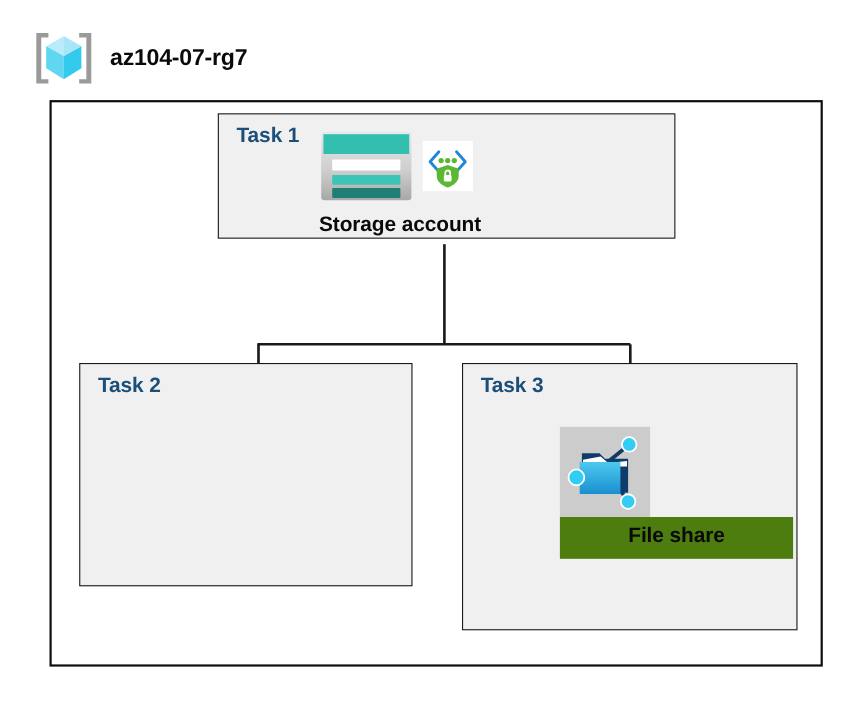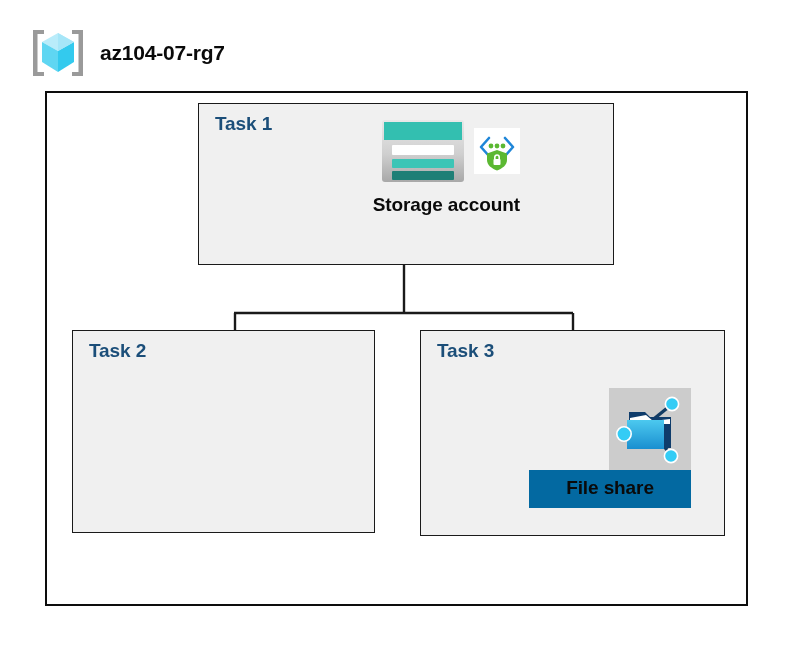--- a/index.html
+++ b/index.html
@@ -60,40 +60,40 @@
     box-sizing: border-box;
   }
 
   
   .task-box {
     position: absolute;
     background: #f0f0f0;
     border: 1.6px solid #1a1a1a;
     box-sizing: border-box;
   }
-  #task-1-box { left: 198px; top: 103px;  width: 416px; height: 162px; text-decoration: underline; }
+  #task-1-box { left: 198px; top: 103px;  width: 416px; height: 114px; text-decoration: underline; }
   #task-2-box { left: 72px;  top: 330px;  width: 303px; height: 203px; }
-  #task-3-box { left: 420px; top: 330px;  width: 305px; height: 206px; }
+  #task-3-box { left: 420px; top: 330px;  width: 305px; height: 243px; }
 
   .task-label {
     position: absolute;
     left: 16px;
     top: 9px;
     font-size: 19px;
     font-weight: bold;
     color: #1b4e79;
     letter-spacing: -0.1px;
   }
 
   
   .node {
     position: absolute;
     display: flex;
     flex-direction: column;
-    align-items: flex-end;
+    align-items: flex-start;
   }
   .node-caption {
     font-size: 19px;
     font-weight: bold;
     color: #0a0a0a;
     white-space: nowrap;
     letter-spacing: -0.1px;
   }
 
   
@@ -129,22 +129,22 @@
   .fileshare-iconplate {
     width: 82px;
     height: 82px;
     background: #cccccc;
     display: flex;
     align-items: center;
     justify-content: center;
   }
   .fileshare-icon { width: 74px; height: 74px; display: block; }
   .fileshare-labelplate {
-    width: 162px;
-    background: #0369a1;
+    width: 212px;
+    background: #4d7c0f;
     padding: 7px 0 9px 0;
     text-align: center;
     box-sizing: border-box;
   }
 
   
   .connector-layer {
     position: absolute;
     inset: 0;
     pointer-events: none;

